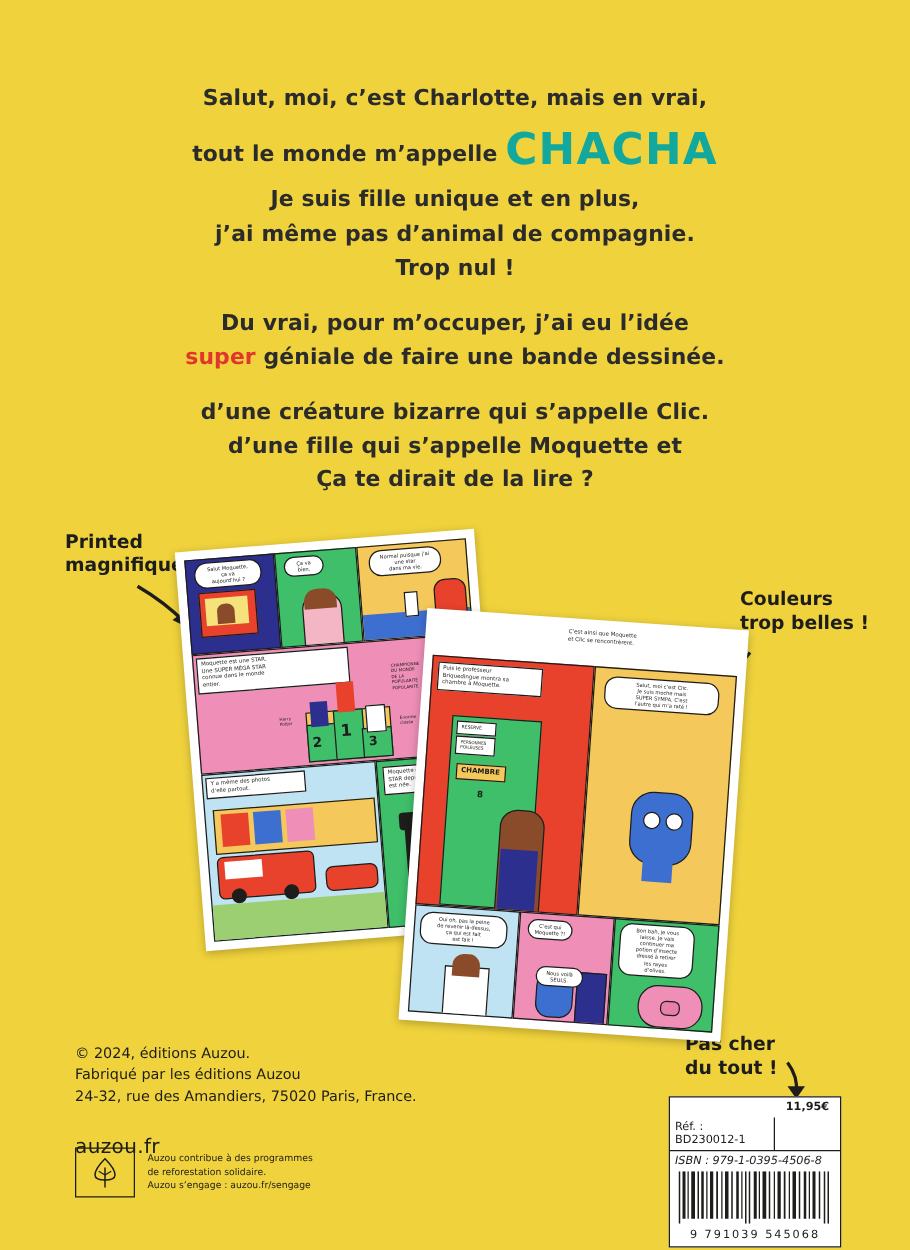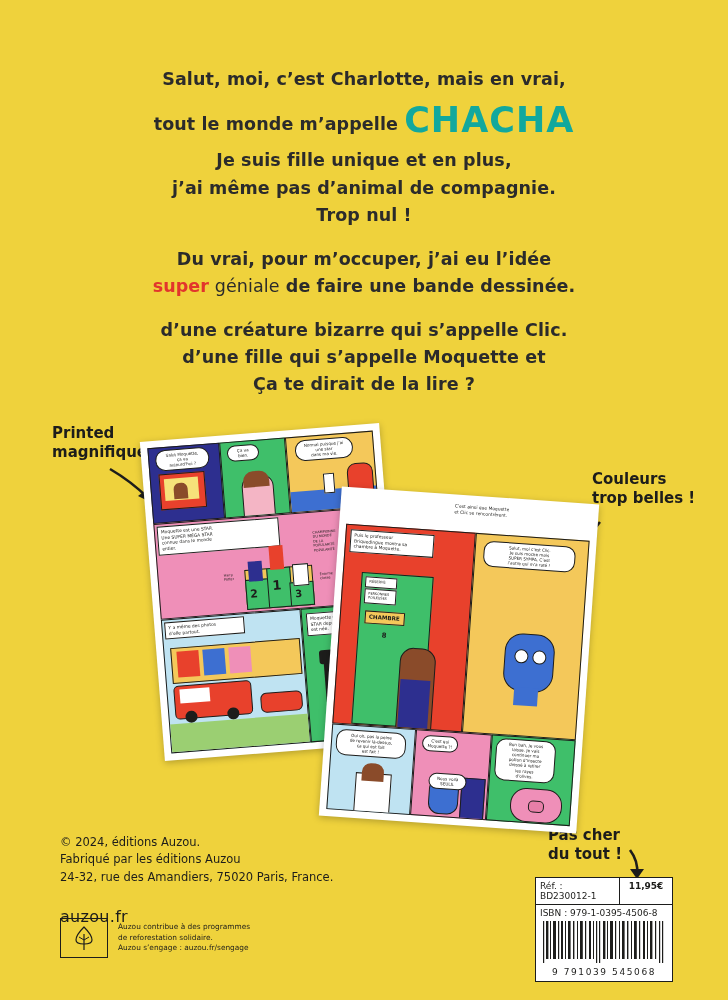--- a/index.html
+++ b/index.html
@@ -33,21 +33,21 @@
   }
   .para-gap { height: 17px; }
   .chacha {
     color: #12a89d;
     font-size: 35px;
     font-weight: 700;
     letter-spacing: 1px;
     vertical-align: -2px;
   }
   .super { color: #e2352c; font-weight: 700; }
-  .geniale { color: #2b2b2b; font-weight: 400; }
+  .geniale { color: #2b2b2b; font-weight: 700; }
   .bd { font-weight: 700; }
 
   
   .annot {
     position: absolute;
     font-size: 15px;
     font-weight: 700;
     color: #1d1d1b;
     line-height: 1.25;
   }
@@ -147,23 +147,23 @@
     background: #fff;
     border: 1px solid #1d1d1b;
     box-sizing: border-box;
   }
   .price-row {
     display: flex;
     border-bottom: 1px solid #1d1d1b;
     font-size: 9px;
     color: #1d1d1b;
   }
-  .price-ref { flex: 1; padding: 3px 4px; border-right: 1px solid #1d1d1b; }
+  .price-ref { flex: 1; padding: 3px 4px; border-right: 1px solid #1d1d1b; margin-top: 16px; }
   .price-val { width: 44px; padding: 3px 4px; font-weight: 700; text-align: center; }
-  .isbn-row { font-size: 9px; padding: 3px 4px; color: #1d1d1b; }
+  .isbn-row { font-size: 9px; padding: 3px 4px; color: #1d1d1b; font-style: italic; }
   .barcode { padding: 0 5px 2px 5px; }
   .barcode-num {
     font-size: 9px;
     letter-spacing: 1.6px;
     text-align: center;
     color: #1d1d1b;
     padding-bottom: 2px;
   }
 </style>
 </head>

